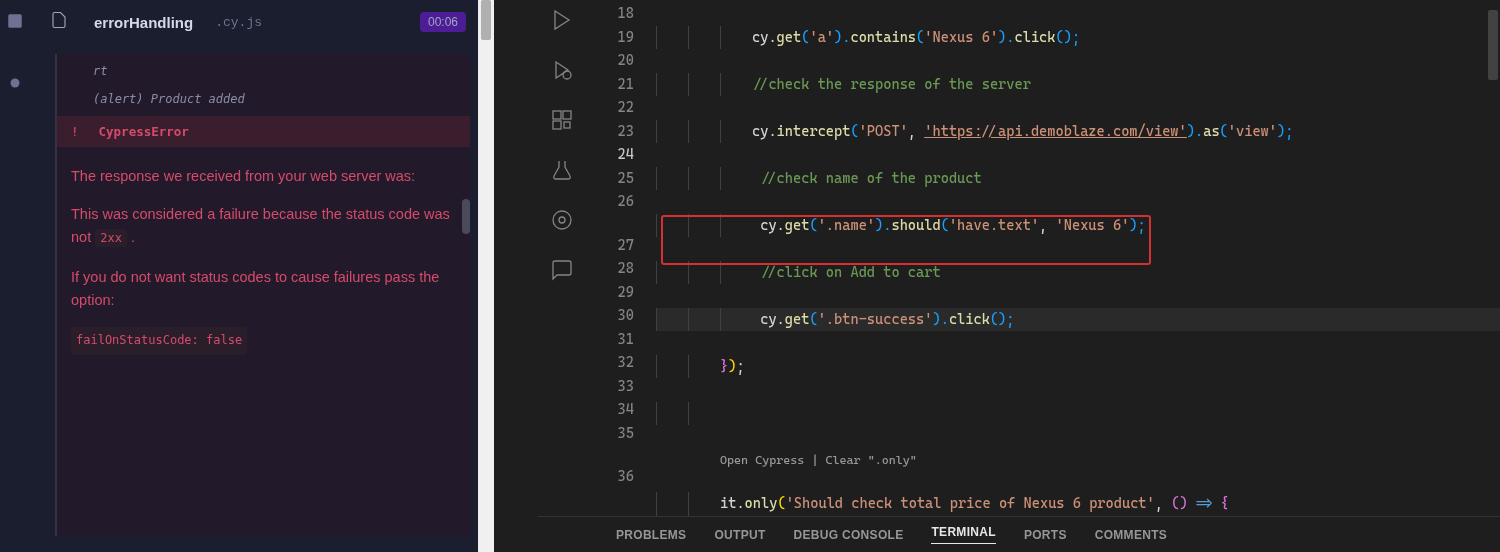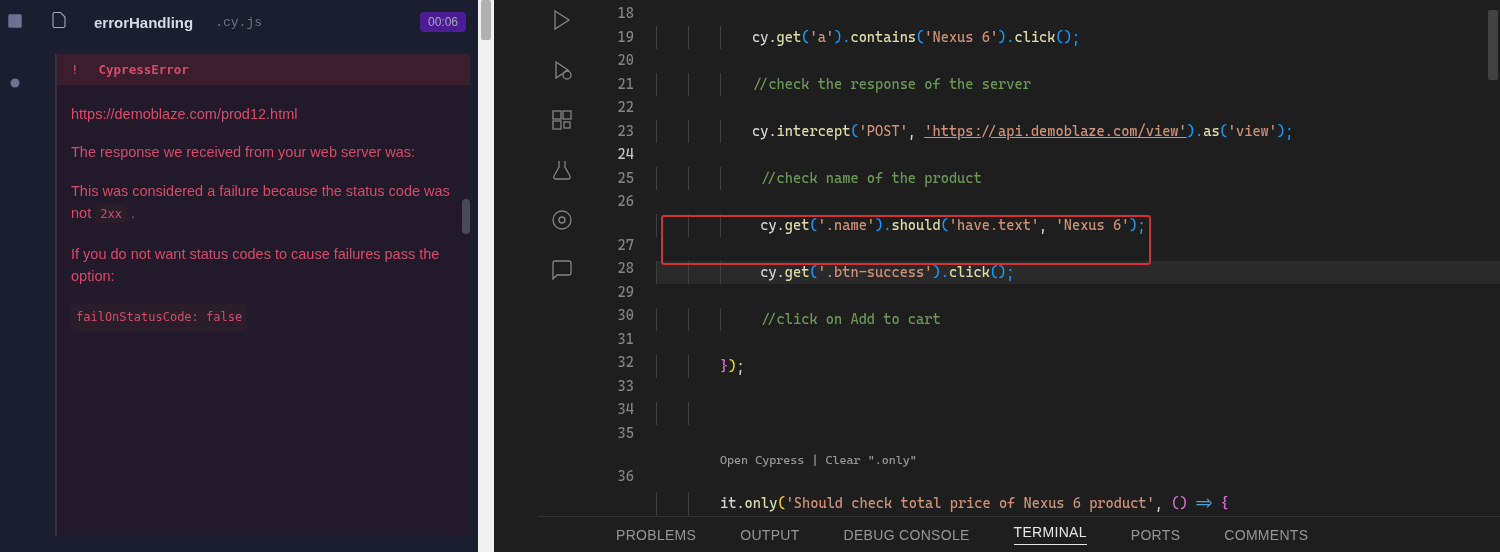--- a/index.html
+++ b/index.html
@@ -203,24 +203,25 @@
   left: 5px;
   width: 490px;
   height: 50px;
   pointer-events: none;
 }
 .panel-tabs {
   height: 36px;
   border-top: 1px solid #333;
   display: flex;
   align-items: center;
-  gap: 44px;
+  gap: 28px;
   padding-left: 78px;
-  font-size: 14px;
+  font-size: 12px;
   letter-spacing: 0.3px;
+  font-weight: bold;
 }
 .panel-tabs .tab { color: #969696; cursor: pointer; }
 .panel-tabs .tab.active { color: #e7e7e7; border-bottom: 1px solid #e7e7e7; padding-bottom: 4px; }
 .right-scroll {
   position: absolute;
   right: 0; top: 0;
   width: 14px;
   height: calc(100% - 36px);
 }
 .right-scroll .thumb {
@@ -251,26 +252,30 @@
   </div>
   <div class="spec-header">
     <span><svg viewBox="0 0 24 24">
           <path d="M14 2H6a2 2 0 0 0-2 2v16a2 2 0 0 0 2 2h12a2 2 0 0 0 2-2V8z"></path>
         </svg></span>
     <span class="spec-name">errorHandling</span>
     <span class="spec-ext">.cy.js</span>
     <span class="timer">00:06</span>
   </div>
   <div class="log-area">
+    <div class="log-pre">
+      <div class="alert-line" style="padding-left:22px">rt</div>
+      <div style="height:14px"></div>
+      <div class="alert-line" style="padding-left:22px">(alert)  Product added</div>
+    </div>
     <div class="err-header">
       <span class="bang">!</span>
       <span class="etype">CypressError</span>
     </div>
     <div class="err-body">
-      <p>https://demoblaze.com/prod12.html</p>
       <p>The response we received from your web server was:</p>
       <p><span>This was considered a failure because the status code was not </span><span class="code">2xx</span><span> .</span></p>
       <p>If you do not want status codes to cause failures pass the option:</p>
       <p class="code" style="display:inline-block">failOnStatusCode: false</p>
     </div>
     <div class="inner-scroll"></div>
   </div>
 </div>
 
 <div class="outer-scroll">
@@ -331,22 +336,22 @@
           <div>35</div>
         <div class="codelens-gap">.</div>
         <div>36</div>
       </div>
       <div class="code">
 <div class="ln"><span class="ind"></span><span class="ind"></span><span class="ind"></span><span class="t-default">cy.</span><span class="t-fn">get</span><span class="t-brace-b">(</span><span class="t-str">'a'</span><span class="t-brace-b">).</span><span class="t-fn">contains</span><span class="t-brace-b">(</span><span class="t-str">'Nexus 6'</span><span class="t-brace-b">).</span><span class="t-fn">click</span><span class="t-brace-b">();</span></div>
 <div class="ln"><span class="ind"></span><span class="ind"></span><span class="ind"></span><span class="t-comment">//check the response of the server</span></div>
 <div class="ln"><span class="ind"></span><span class="ind"></span><span class="ind"></span><span class="t-default">cy.</span><span class="t-fn">intercept</span><span class="t-brace-b">(</span><span class="t-str">'POST'</span><span class="t-default">, </span><span class="t-url">'https://api.demoblaze.com/view'</span><span class="t-brace-b">).</span><span class="t-fn">as</span><span class="t-brace-b">(</span><span class="t-str">'view'</span><span class="t-brace-b">);</span></div>
 <div class="ln"><span class="ind"></span><span class="ind"></span><span class="ind"></span> <span class="t-comment">//check name of the product</span></div>
 <div class="ln"><span class="ind"></span><span class="ind"></span><span class="ind"></span> <span class="t-default">cy.</span><span class="t-fn">get</span><span class="t-brace-b">(</span><span class="t-str">'.name'</span><span class="t-brace-b">).</span><span class="t-fn">should</span><span class="t-brace-b">(</span><span class="t-str">'have.text'</span><span class="t-default">, </span><span class="t-str">'Nexus 6'</span><span class="t-brace-b">);</span></div>
+<div class="ln"><span class="ind"></span><span class="ind"></span><span class="ind"></span> <span class="t-comment">//click on Add to cart</span></div>
 <div class="ln curline"><span class="ind"></span><span class="ind"></span><span class="ind"></span> <span class="t-default">cy.</span><span class="t-fn">get</span><span class="t-brace-b">(</span><span class="t-str">'.btn-success'</span><span class="t-brace-b">).</span><span class="t-fn">click</span><span class="t-brace-b">();</span></div>
-<div class="ln"><span class="ind"></span><span class="ind"></span><span class="ind"></span> <span class="t-comment">//click on Add to cart</span></div>
 <div class="ln"><span class="ind"></span><span class="ind"></span><span class="t-brace-p">}</span><span class="t-brace-y">)</span><span class="t-default">;</span></div>
 <div class="ln"><span class="ind"></span><span class="ind"></span></div>
 <div class="codelens"><span class="ind" style="border:none"></span><span class="ind" style="border:none"></span><span>Open Cypress | Clear ".only"</span></div>
 <div class="ln"><span class="ind"></span><span class="ind"></span><span class="t-default">it.</span><span class="t-fn">only</span><span class="t-brace-y">(</span><span class="t-str">'Should check total price of Nexus 6 product'</span><span class="t-default">, </span><span class="t-brace-p">(</span><span class="t-brace-p">)</span><span class="t-kw2"> =&gt; </span><span class="t-brace-p">{</span></div>
 
 
 
 
 
 

